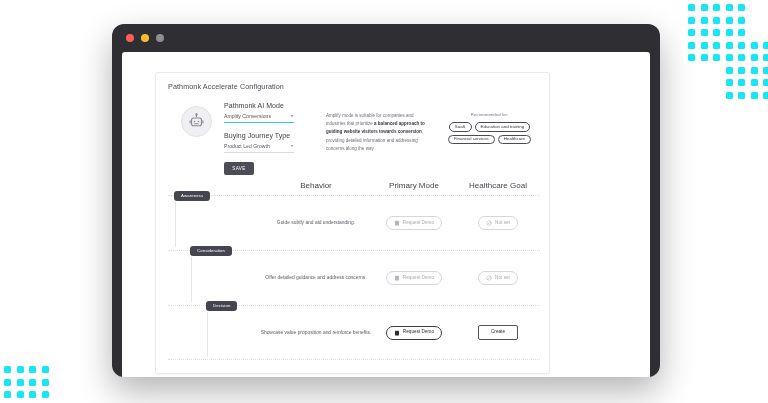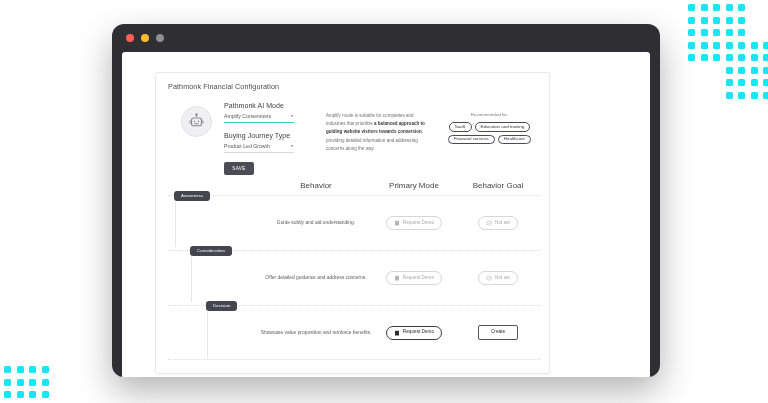--- a/index.html
+++ b/index.html
@@ -371,21 +371,21 @@
     <div class="titlebar">
       <span class="tl red"></span>
       <span class="tl yellow"></span>
       <span class="tl gray"></span>
     </div>
 
     <div class="viewport">
 
       <div class="card">
 
-        <div class="card-title">Pathmonk Financial Configuration</div>
+        <div class="card-title">Pathmonk Accelerate Configuration</div>
 
         <div class="config-row">
 
           <div class="bot-wrap">
             <div class="bot-circle">
               <svg class="ic" width="17" height="17" viewBox="0 0 24 24" fill="none" stroke="#8b8b95" stroke-width="1.6" stroke-linecap="round" stroke-linejoin="round">
                 <path d="M12 2v3"></path>
                 <circle cx="12" cy="2" r="0.9" fill="#8b8b95"></circle>
                 <rect x="5" y="7" width="14" height="11" rx="3"></rect>
                 <circle cx="9.2" cy="12" r="1.1" fill="#8b8b95" stroke="none"></circle>
@@ -425,21 +425,21 @@
                 <span class="tag">Financial services</span>
                 <span class="tag">Healthcare</span>
               </div>
           </div>
         </div>
 
         <div class="table-head">
           <div class="th c-stage"></div>
           <div class="th c-behavior">Behavior</div>
           <div class="th c-primary">Primary Mode</div>
-          <div class="th c-secondary">Behavior Goal</div>
+          <div class="th c-secondary">Healthcare Goal</div>
         </div>
 
         <div class="rows" id="row-list">
             <div class="row">
               <div class="badge" style="left: 6px;">Awareness</div>
               <div class="stage-line" style="left: 7px;"></div>
               <div class="row-body">
                 <div class="cell-behavior">Guide subtly and aid understanding.</div>
                 <div class="cell-goal">
                   <span class="pill">

